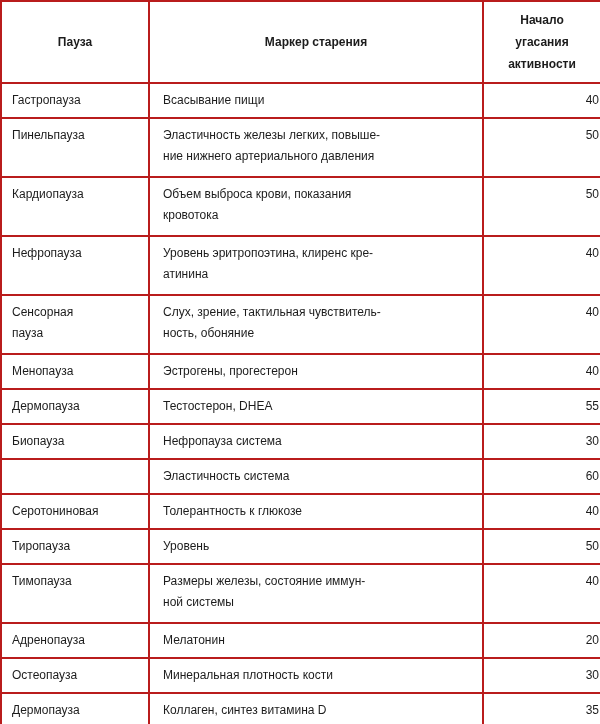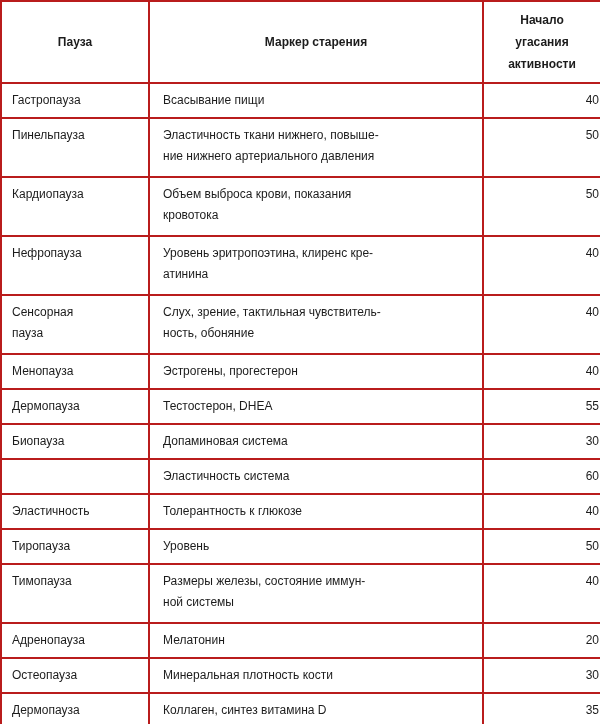--- a/index.html
+++ b/index.html
@@ -74,21 +74,21 @@
     </tr>
   </thead>
   <tbody>
       <tr class="single">
         <td class="cell-pause">Гастропауза</td>
         <td class="cell-marker">Всасывание пищи</td>
         <td class="cell-age">40</td>
       </tr>
       <tr class="double">
         <td class="cell-pause">Пинельпауза</td>
-        <td class="cell-marker">Эластичность ткани нижнего, повыше-
+        <td class="cell-marker">Эластичность железы легких, повыше-
 ние нижнего артериального давления</td>
         <td class="cell-age">50</td>
       </tr>
       <tr class="double">
         <td class="cell-pause">Кардиопауза</td>
         <td class="cell-marker">Объем выброса крови, показания
 кровотока</td>
         <td class="cell-age">50</td>
       </tr>
       <tr class="double">
@@ -109,30 +109,30 @@
         <td class="cell-marker">Эстрогены, прогестерон</td>
         <td class="cell-age">40</td>
       </tr>
       <tr class="single">
         <td class="cell-pause">Дермопауза</td>
         <td class="cell-marker">Тестостерон, DHEA</td>
         <td class="cell-age">55</td>
       </tr>
       <tr class="single">
         <td class="cell-pause">Биопауза</td>
-        <td class="cell-marker">Допаминовая система</td>
+        <td class="cell-marker">Нефропауза система</td>
         <td class="cell-age">30</td>
       </tr>
       <tr class="single">
         <td class="cell-pause"></td>
         <td class="cell-marker">Эластичность система</td>
         <td class="cell-age">60</td>
       </tr>
       <tr class="single">
-        <td class="cell-pause">Эластичность</td>
+        <td class="cell-pause">Серотониновая</td>
         <td class="cell-marker">Толерантность к глюкозе</td>
         <td class="cell-age">40</td>
       </tr>
       <tr class="single">
         <td class="cell-pause">Тиропауза</td>
         <td class="cell-marker">Уровень</td>
         <td class="cell-age">50</td>
       </tr>
       <tr class="double">
         <td class="cell-pause">Тимопауза</td>

